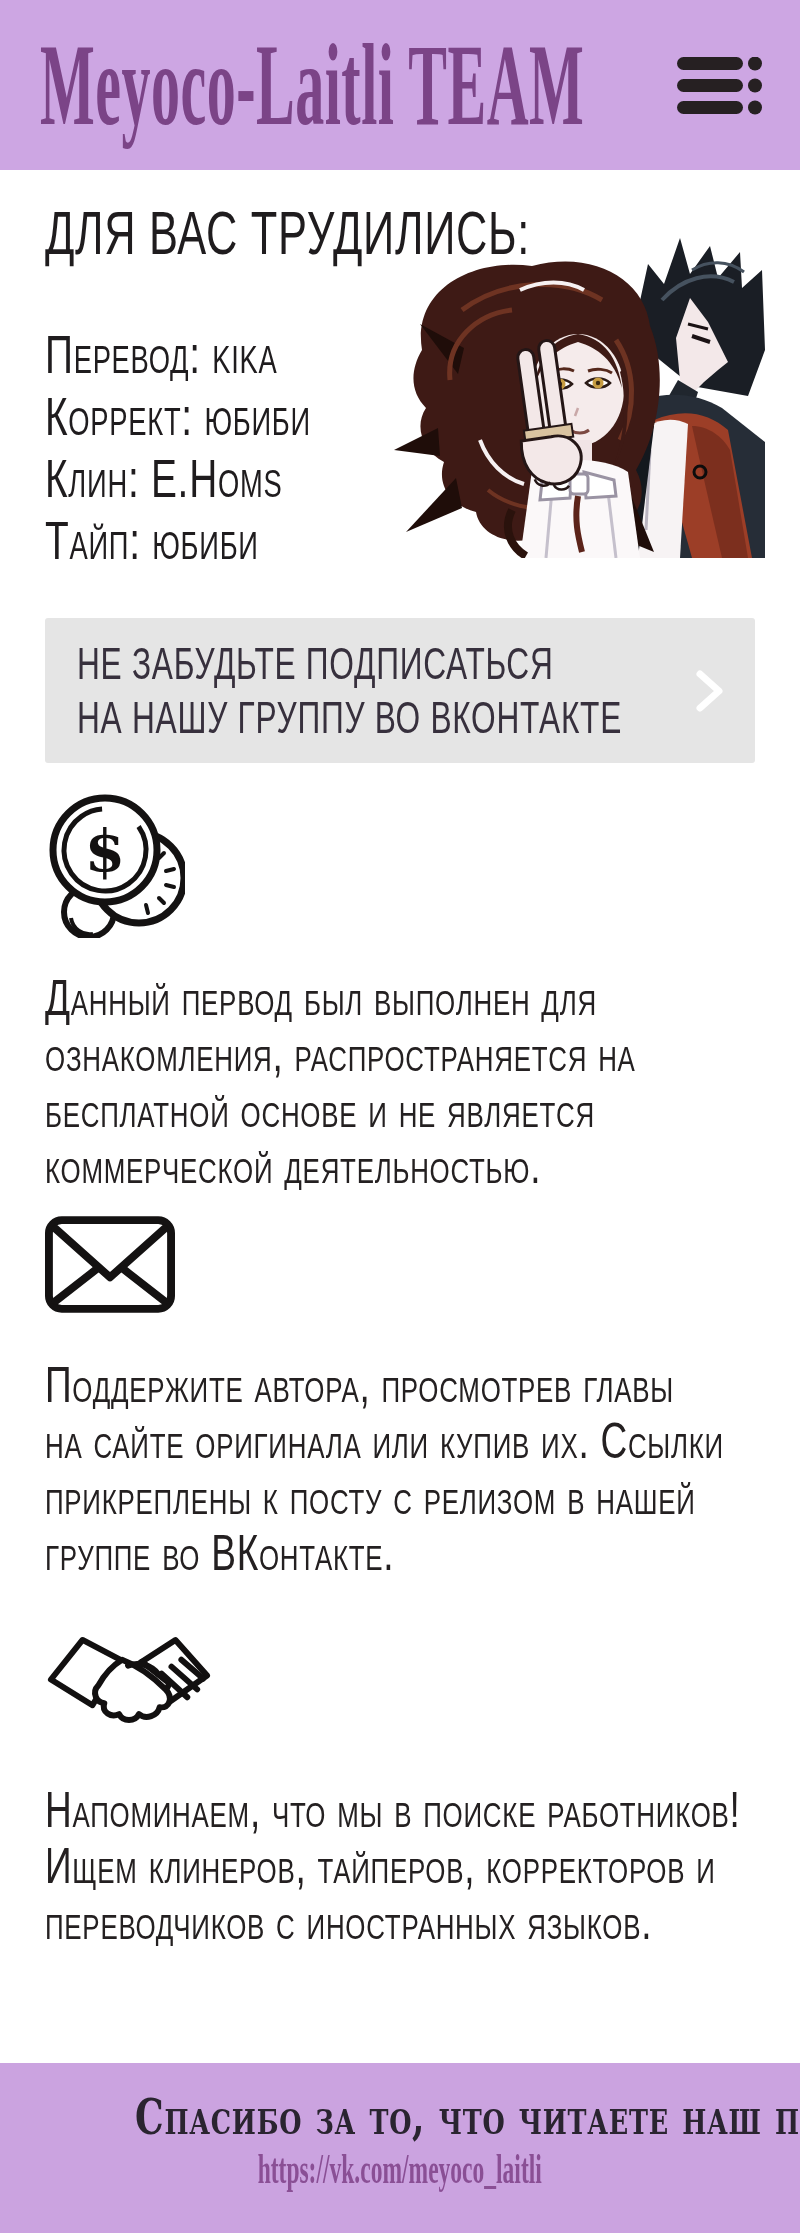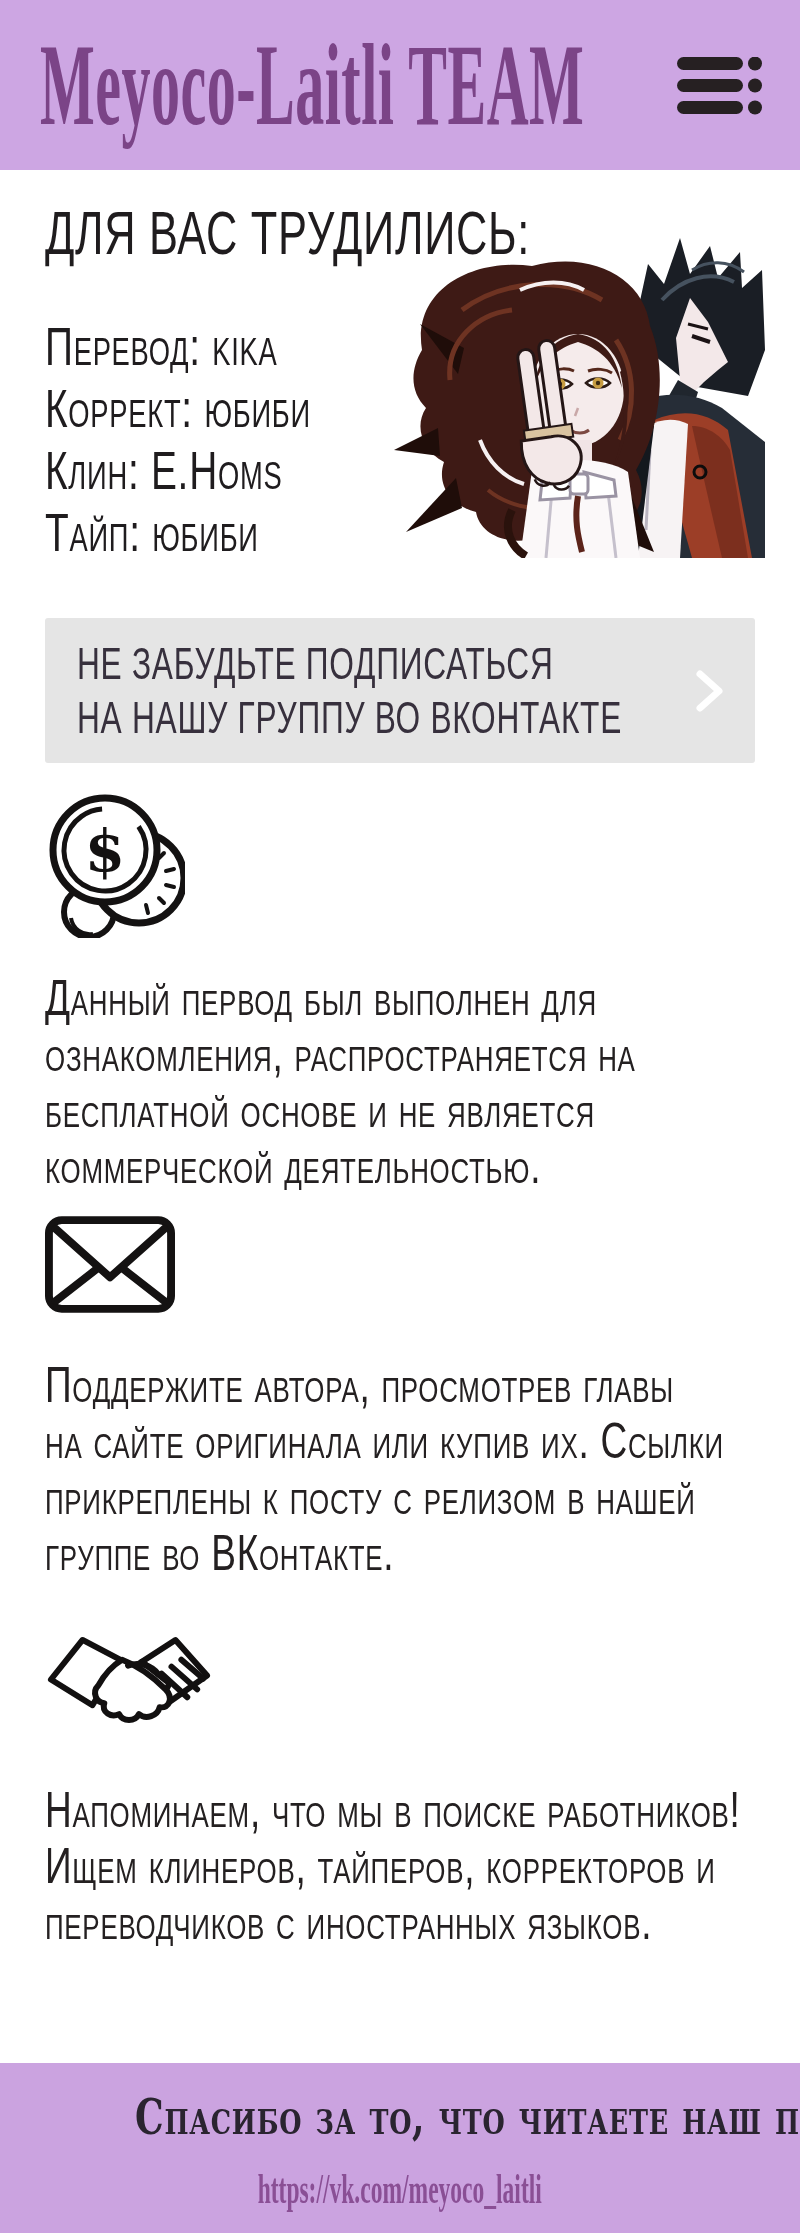--- a/index.html
+++ b/index.html
@@ -6,21 +6,21 @@
   .page{position:relative;width:800px;height:2233px;background:#ffffff;overflow:hidden;
         font-family:"Liberation Sans",sans-serif;color:#242021;}
   
   .header{position:absolute;left:0;top:0;width:800px;height:170px;background:#cda6e3;display:flex;align-items:center;}
   .title{margin-left:40px;font-family:"Liberation Serif",serif;font-weight:bold;font-size:116px;
          color:#7b4487;letter-spacing:1px;transform:scaleX(.5);transform-origin:left center;white-space:nowrap;}
   .menu-btn{position:absolute;top:57px;right:38px;width:85px;height:58px;cursor:pointer;}
   
   .heading{position:absolute;left:45px;top:197px;font-size:62px;letter-spacing:1px;color:#1f1c1e;
            transform:scaleX(.7);transform-origin:left top;white-space:nowrap;}
-  .credits{position:absolute;left:45px;top:315px;}
+  .credits{position:absolute;left:45px;top:323px;}
   .credit-line{font-size:54px;font-variant:small-caps;line-height:62px;letter-spacing:1px;color:#1f1c1e;
                transform:scaleX(.72);transform-origin:left top;white-space:nowrap;}
   
   .illo{position:absolute;left:392px;top:230px;width:373px;height:328px;}
   
   .banner{position:absolute;left:45px;top:618px;width:710px;height:145px;background:#e5e5e5;border-radius:3px;cursor:pointer;}
   .banner-text{position:absolute;left:32px;top:50%;transform:translateY(-50%);}
   .banner-line{font-size:44px;line-height:54px;letter-spacing:1px;color:#37303d;
                transform:scaleX(.72);transform-origin:left top;white-space:nowrap;}
   .banner-arrow{position:absolute;right:30px;top:50%;transform:translateY(-50%);width:30px;height:44px;}
@@ -32,21 +32,21 @@
   .para{position:absolute;left:45px;}
   .p1{top:970px;} .p2{top:1357px;} .p3{top:1782px;}
   .p-line{font-size:50px;font-variant:small-caps;line-height:56px;letter-spacing:1px;color:#242021;
           transform:scaleX(.74);transform-origin:left top;white-space:nowrap;}
   
   .footer{position:absolute;left:0;top:2063px;width:800px;height:170px;background:#cba3e0;text-align:center;}
   .thanks-wrap{margin-top:26px;}
   .thanks{display:inline-block;font-family:"DejaVu Serif",serif;font-weight:bold;font-size:48px;
           font-variant:small-caps;letter-spacing:1px;color:#2a2430;
           transform:scaleX(.75);transform-origin:center top;white-space:nowrap;}
-  .url-wrap{margin-top:20px;}
+  .url-wrap{margin-top:0;}
   .url{display:inline-block;font-family:"Liberation Serif",serif;font-weight:bold;font-size:42px;color:#8a4f95;
        transform:scaleX(.56);transform-origin:center top;white-space:nowrap;cursor:pointer;}
 </style>
 </head>
 <body>
 
 <div class="page">
 
   <div class="header">
     <div class="title">Meyoco-Laitli TEAM</div>

